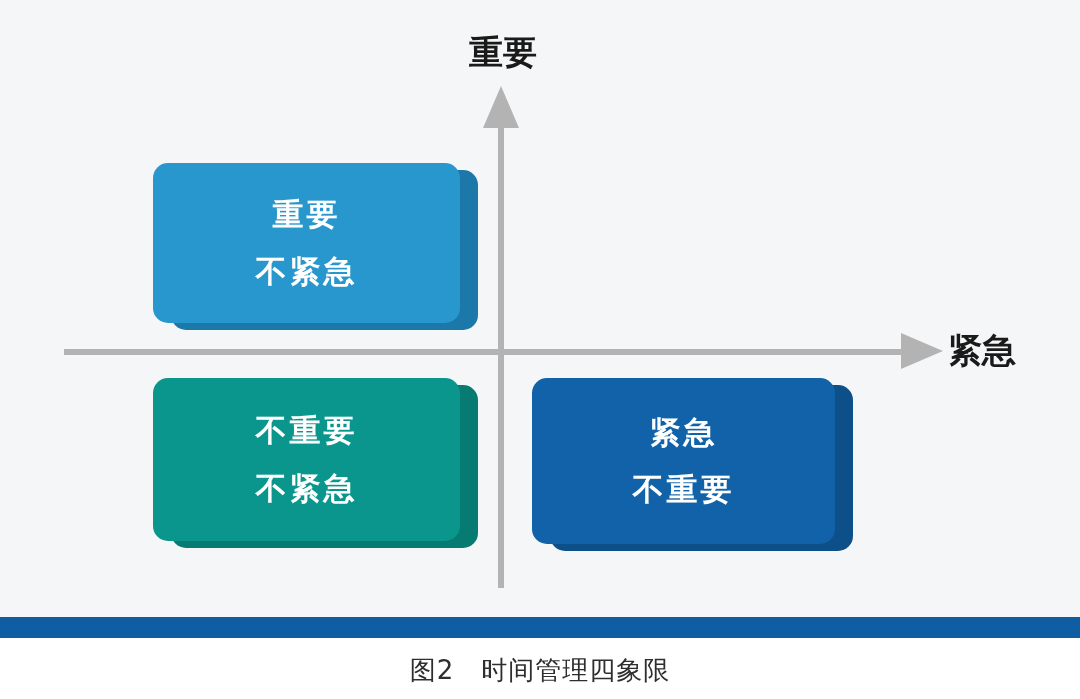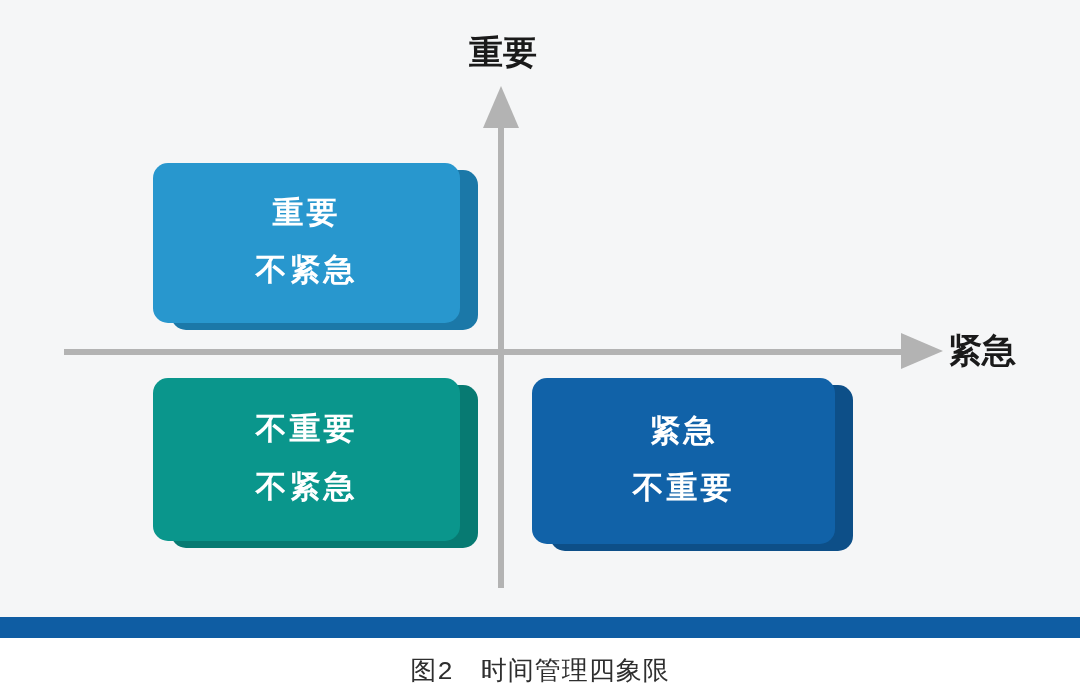--- a/index.html
+++ b/index.html
@@ -1,15 +1,15 @@
 <!DOCTYPE html>
 <html><head>
 <meta charset="utf-8">
 <style>
-  * { margin: 0; padding: 0; box-sizing: border-box; font-family: Liberation Mono, monospace; }
+  * { margin: 0; padding: 0; box-sizing: border-box; }
   html, body { width: 1080px; height: 699px; }
   body { font-family: "DejaVu Sans", "Liberation Sans", sans-serif; }
 
   .stage {
     position: relative;
     width: 1080px; height: 699px;
     background: #f5f6f7;
     overflow: hidden;
   }
 

